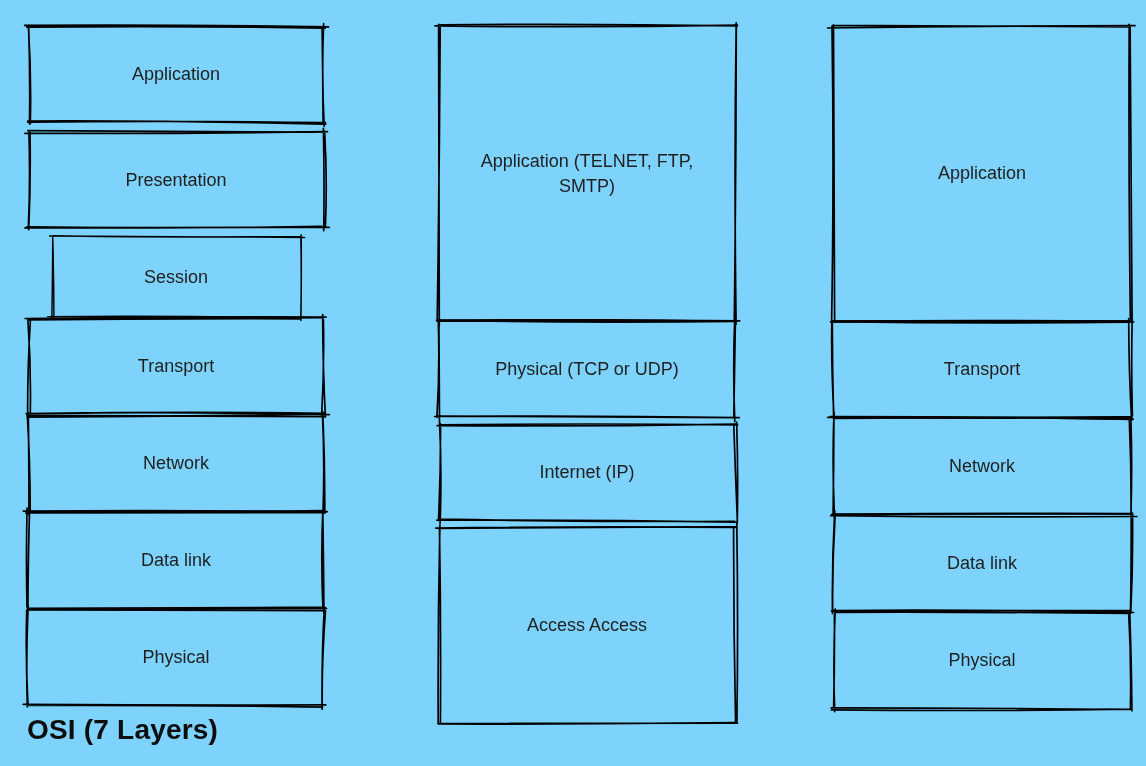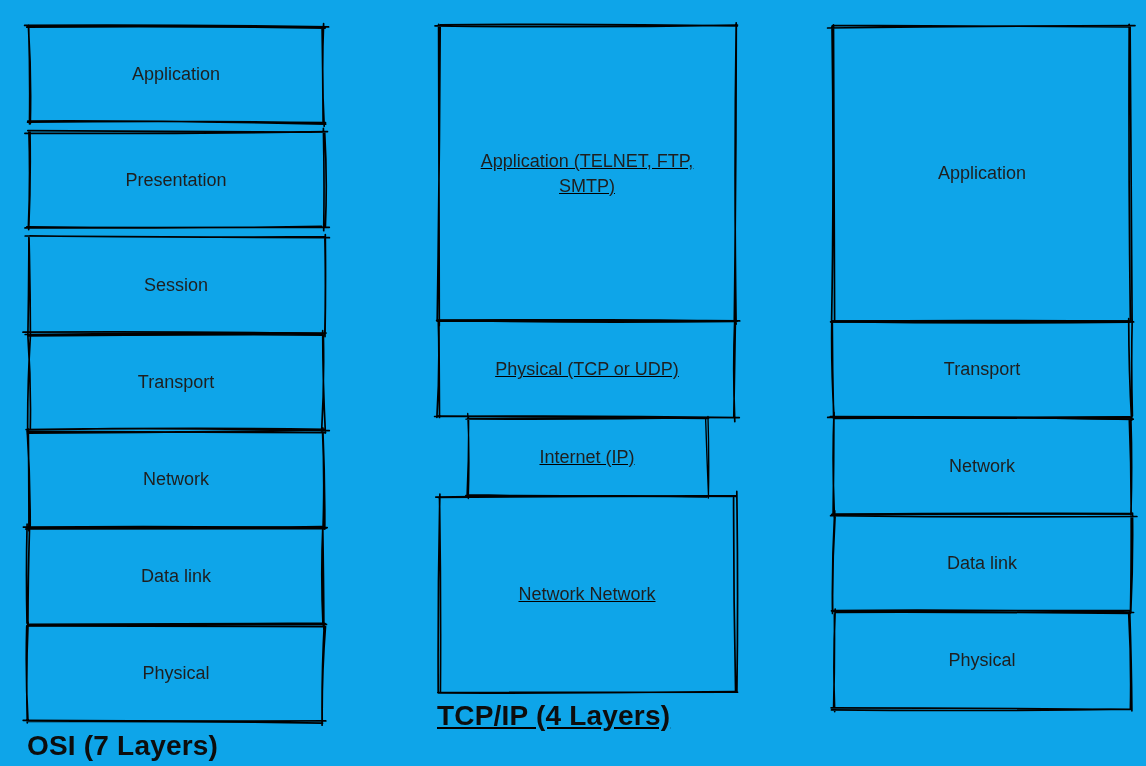--- a/index.html
+++ b/index.html
@@ -4,30 +4,30 @@
 <style>
   html, body {
     margin: 0;
     padding: 0;
     background: #ffffff;
   }
   .canvas {
     position: relative;
     width: 1146px;
     height: 766px;
-    background: #0ea5e9;
+    background: #7dd3fc;
     font-family: "Liberation Sans", sans-serif;
     overflow: hidden;
   }
   .column {
     position: absolute;
     top: 25px;
   }
   .col-0 { left: 27px;  width: 298px; }
-  .col-1 { left: 437px; width: 300px; text-decoration: underline; }
+  .col-1 { left: 437px; width: 300px; }
   .col-2 { left: 832px; width: 300px; }
   .layers {
     display: flex;
     flex-direction: column;
   }
   .layer {
     position: relative;
     display: flex;
     align-items: center;
     justify-content: center;
@@ -73,21 +73,21 @@
             <path d="M-0.2 2.2 Q146.7 0.8 298.1 3.1 M295.1 2.6 Q295.8 48.5 296.1 96.2 M298.5 97.7 Q149.5 95.4 0.6 97.2 M3.3 98.8 Q4.5 49.7 1.5 3.2 M-2.4 0.4 Q148.7 -0.5 301.6 1.9 M296.6 -1.3 Q294.5 50.7 297.2 101.3 M298.7 99.2 Q151.2 95.4 0.8 96.0 M2.5 99.0 Q3.2 48.6 1.6 0.1 " fill="none" stroke="#000000" stroke-width="1.7" stroke-linecap="round" stroke-linejoin="round"></path>
           </svg>
     <span class="label">Application</span>
   </div>
         <div class="layer" style="height: 116px;">
     <svg class="sketch" xmlns="http://www.w3.org/2000/svg" viewBox="0 0 298 99">
             <path d="M0.8 0.1 Q148.4 1.4 296.8 1.7 M297.7 2.2 Q300.4 48.0 298.4 96.0 M294.6 95.8 Q146.6 98.5 -0.2 96.4 M1.4 96.8 Q3.4 49.5 1.9 0.3 M-2.1 2.8 Q146.8 3.5 300.5 1.2 M296.4 -2.1 Q297.5 50.0 296.7 100.2 M302.3 96.8 Q148.7 96.9 -2.0 97.4 M1.7 99.1 Q3.9 50.6 3.0 1.6 " fill="none" stroke="#000000" stroke-width="1.7" stroke-linecap="round" stroke-linejoin="round"></path>
           </svg>
     <span class="label">Presentation</span>
   </div>
-        <div class="layer" style="height: 99px;">
+        <div class="layer" style="height: 83px;">
     <svg class="sketch" xmlns="http://www.w3.org/2000/svg" viewBox="0 0 298 99">
             <path d="M2.8 0.0 Q150.0 1.9 298.2 0.6 M297.9 3.2 Q298.9 51.7 297.8 98.4 M296.4 99.1 Q150.0 98.1 1.3 99.1 M3.4 98.5 Q3.3 51.9 2.0 1.8 M-1.8 0.0 Q147.9 0.7 302.4 1.7 M298.3 -1.5 Q298.9 50.2 298.0 100.7 M296.0 97.8 Q147.6 94.9 -4.0 96.2 M0.9 99.2 Q1.8 51.7 1.9 1.4 " fill="none" stroke="#000000" stroke-width="1.7" stroke-linecap="round" stroke-linejoin="round"></path>
           </svg>
     <span class="label">Session</span>
   </div>
         <div class="layer" style="height: 99px;">
     <svg class="sketch" xmlns="http://www.w3.org/2000/svg" viewBox="0 0 298 99">
             <path d="M0.9 2.8 Q149.9 1.2 296.9 0.6 M296.4 2.8 Q297.4 51.6 294.6 98.9 M297.7 96.3 Q150.5 94.3 1.6 96.9 M3.3 95.9 Q4.2 49.6 0.9 3.0 M-1.8 1.5 Q148.9 -0.5 299.1 -0.0 M295.7 -2.4 Q295.8 51.0 298.4 99.9 M302.3 97.6 Q148.6 94.5 -0.9 96.5 M0.7 101.2 Q0.3 54.0 3.4 2.5 " fill="none" stroke="#000000" stroke-width="1.7" stroke-linecap="round" stroke-linejoin="round"></path>
           </svg>
     <span class="label">Transport</span>
@@ -120,34 +120,33 @@
             <path d="M3.2 -0.1 Q149.6 -1.5 300.3 0.9 M299.3 2.0 Q299.1 147.7 297.3 296.1 M299.5 296.4 Q151.5 296.2 0.0 296.1 M0.2 295.5 Q2.5 146.4 3.2 0.2 M-2.0 0.9 Q148.3 2.8 300.5 0.2 M299.2 -2.2 Q297.0 146.5 299.1 299.2 M300.1 296.3 Q149.9 298.2 -0.4 295.4 M2.3 300.5 Q2.5 151.8 1.6 -0.6 " fill="none" stroke="#000000" stroke-width="1.7" stroke-linecap="round" stroke-linejoin="round"></path>
           </svg>
     <span class="label">Application (TELNET, FTP, SMTP)</span>
   </div>
         <div class="layer" style="height: 99px;">
     <svg class="sketch" xmlns="http://www.w3.org/2000/svg" viewBox="0 0 300 99">
             <path d="M0.8 0.9 Q151.2 -1.4 298.2 1.0 M298.4 0.2 Q297.7 46.6 296.8 96.4 M300.5 97.6 Q148.9 96.7 1.0 96.1 M2.5 97.5 Q2.2 49.5 1.9 0.4 M0.6 0.1 Q153.0 -0.7 302.7 0.9 M297.7 0.3 Q295.7 49.9 297.8 101.7 M302.3 97.6 Q152.3 95.2 -2.4 96.5 M-0.1 97.4 Q2.9 49.8 1.3 1.5 " fill="none" stroke="#000000" stroke-width="1.7" stroke-linecap="round" stroke-linejoin="round"></path>
           </svg>
     <span class="label">Physical (TCP or UDP)</span>
   </div>
-        <div class="layer" style="height: 80px;">
+        <div class="layer" style="height: 111px;">
     <svg class="sketch" xmlns="http://www.w3.org/2000/svg" viewBox="0 0 300 99">
             <path d="M0.2 2.7 Q151.8 3.6 298.7 1.1 M296.8 2.5 Q298.4 50.8 300.4 97.7 M297.8 98.4 Q149.7 98.9 1.8 96.2 M1.5 97.5 Q3.8 48.0 3.5 0.8 M2.7 1.9 Q151.5 0.1 300.5 1.9 M299.7 -0.8 Q301.3 50.4 300.2 100.2 M298.2 99.2 Q151.5 96.5 -0.1 97.2 M3.1 100.8 Q5.0 46.9 2.4 -4.3 " fill="none" stroke="#000000" stroke-width="1.7" stroke-linecap="round" stroke-linejoin="round"></path>
           </svg>
     <span class="label">Internet (IP)</span>
   </div>
         <div class="layer" style="height: 198px;">
     <svg class="sketch" xmlns="http://www.w3.org/2000/svg" viewBox="0 0 300 198">
             <path d="M1.2 2.3 Q152.5 2.0 299.9 0.7 M296.6 2.8 Q296.5 100.2 298.6 197.5 M297.5 196.7 Q148.6 198.3 1.6 198.0 M3.4 198.0 Q4.1 101.5 2.5 2.4 M-1.2 2.1 Q148.2 0.1 298.3 1.4 M299.8 -3.6 Q301.3 99.0 299.9 196.6 M300.5 197.2 Q152.2 197.1 0.8 197.5 M1.2 197.6 Q0.7 96.7 2.9 -0.8 " fill="none" stroke="#000000" stroke-width="1.7" stroke-linecap="round" stroke-linejoin="round"></path>
           </svg>
-    <span class="label">Network Network</span>
+    <span class="label">Access Access</span>
   </div>
       </div>
-    <div class="caption">TCP/IP (4 Layers)</div>
   </div>
     <div class="column col-2">
     <div class="layers">
         <div class="layer" style="height: 297px;">
     <svg class="sketch" xmlns="http://www.w3.org/2000/svg" viewBox="0 0 300 297">
             <path d="M1.0 0.3 Q150.9 0.8 296.8 1.8 M298.1 1.0 Q299.6 146.0 300.1 294.3 M296.8 297.2 Q146.1 298.9 0.0 296.7 M2.6 295.6 Q2.4 147.8 1.5 -0.2 M-4.4 3.0 Q148.8 1.1 303.0 0.6 M297.2 -0.6 Q296.4 146.4 298.4 296.9 M300.0 295.9 Q151.7 296.0 0.0 296.1 M-0.4 297.7 Q2.2 150.6 0.0 1.2 " fill="none" stroke="#000000" stroke-width="1.7" stroke-linecap="round" stroke-linejoin="round"></path>
           </svg>
     <span class="label">Application</span>
   </div>
         <div class="layer" style="height: 99px;">

